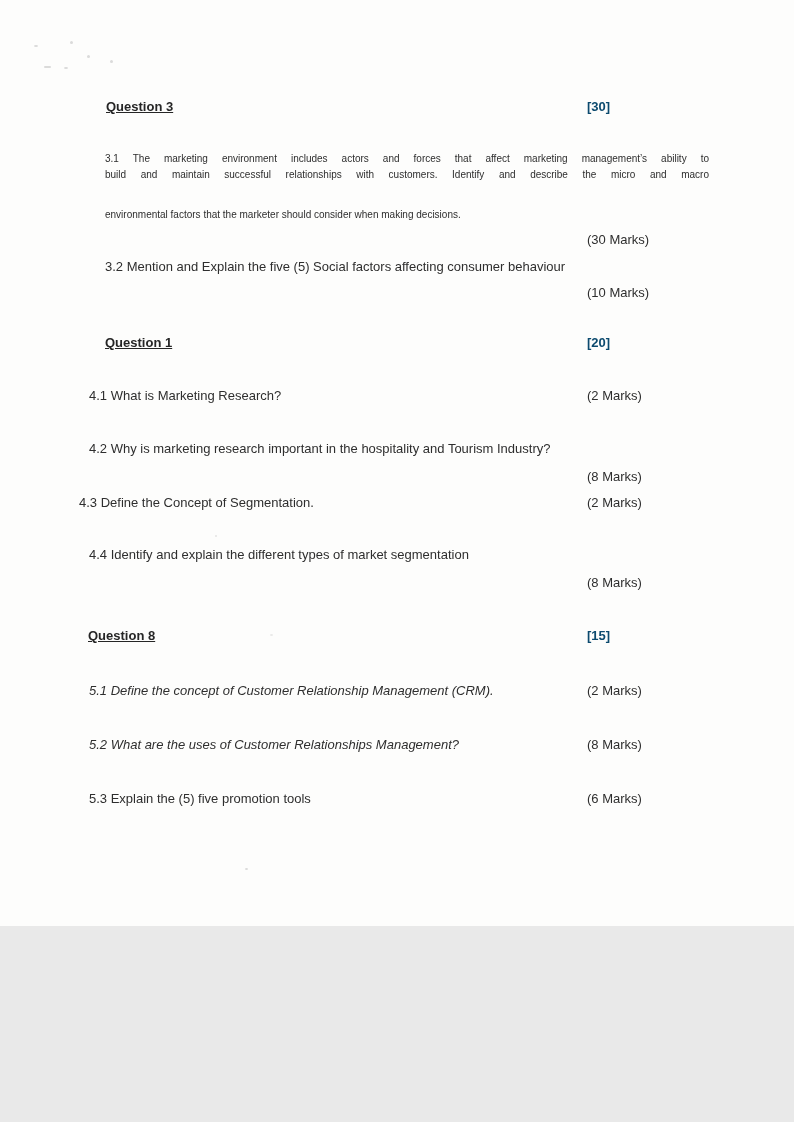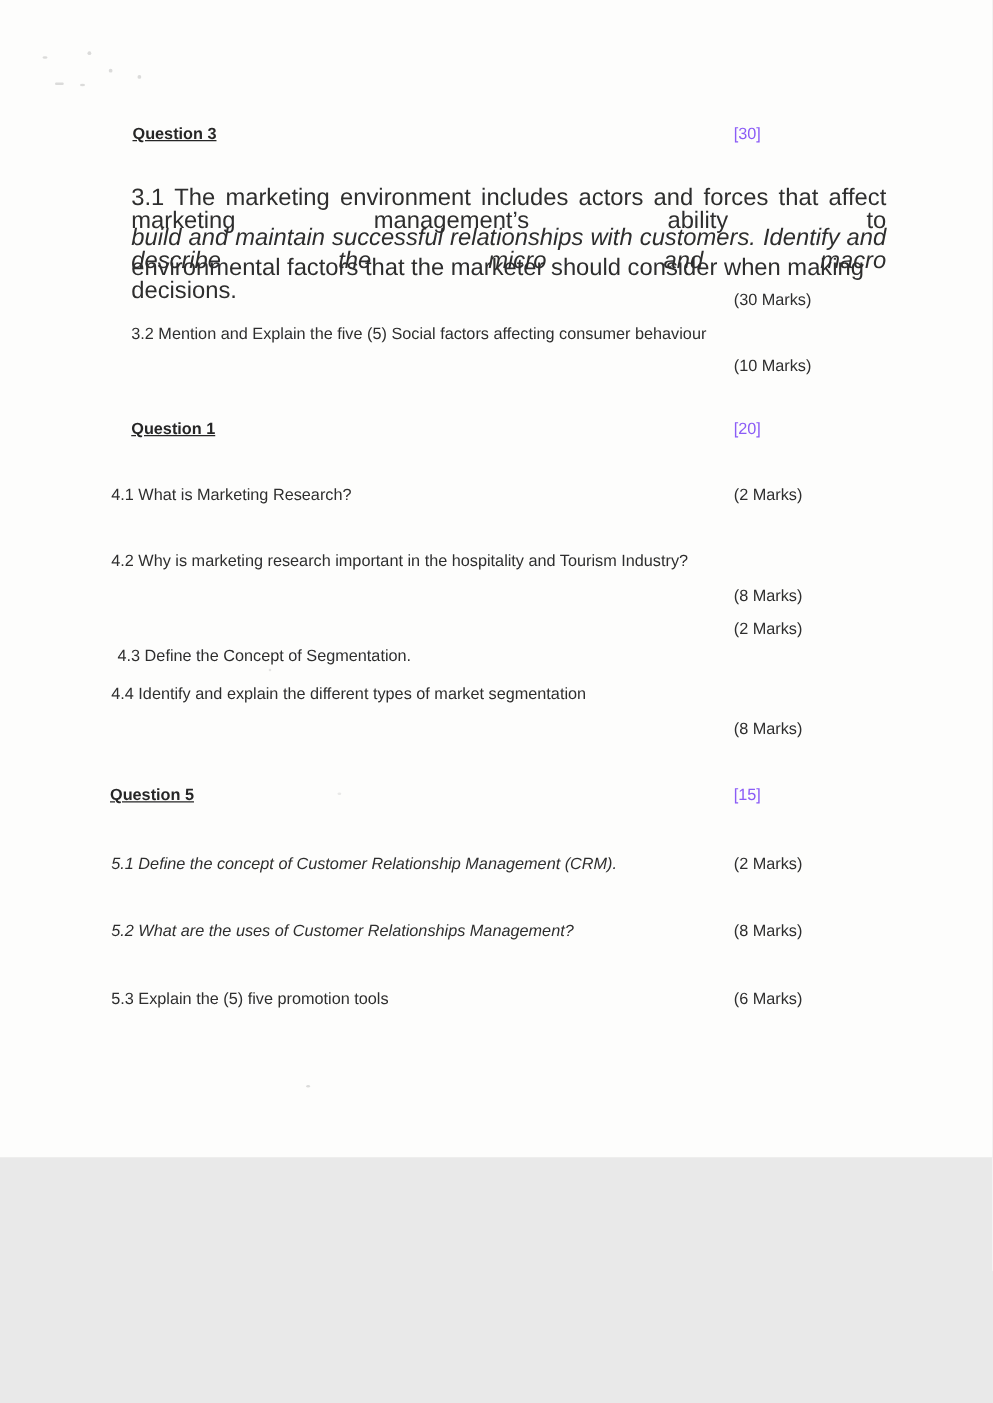--- a/index.html
+++ b/index.html
@@ -17,28 +17,28 @@
     font-size:13px;
     line-height:18px;
     white-space:nowrap;
   }
   .heading{
     font-weight:bold;
     text-decoration:underline;
     color:#262626;
   }
   .total{
-    font-weight:normal;
-    color:#8b5cf6;
+    font-weight:bold;
+    color:#0c4a6e;
   }
   .para-line{
     position:absolute;
     left:105px;
     width:604px;
-    font-size:19px;
+    font-size:10px;
     line-height:18px;
   }
   .jl{
     text-align:justify;
     text-align-last:justify;
   }
   .footer{
     position:absolute;
     left:98px;top:996px;
     font-family:"Liberation Serif",serif;
@@ -74,43 +74,43 @@
   <div class="artifact" style="left:44px;top:66px;width:7px;height:2px;border-radius:2px;"></div>
   <div class="artifact" style="left:64px;top:67px;width:4px;height:2px;"></div>
   <div class="artifact" style="left:245px;top:868px;width:3px;height:2px;"></div>
   <div class="artifact" style="left:270px;top:634px;width:3px;height:2px;opacity:.2;"></div>
   <div class="artifact" style="left:215px;top:535px;width:2px;height:2px;opacity:.25;"></div>
 
   <div class="t heading" style="left:106px;top:98px;">Question 3</div>
   <div class="t total" style="left:587px;top:98px;">[30]</div>
 
   <div class="para-line jl" style="top:150px;">3.1 The marketing environment includes actors and forces that affect marketing management’s ability to</div>
-  <div class="para-line jl" style="top:182px;font-style:italic;">build and maintain successful relationships with customers.  Identify and describe the micro and macro</div>
+  <div class="para-line jl" style="top:166px;">build and maintain successful relationships with customers.  Identify and describe the micro and macro</div>
   <div class="para-line" style="top:206px;">environmental factors that the marketer should consider when making decisions.</div>
   <div class="t" style="left:587px;top:231px;">(30 Marks)</div>
 
   <div class="t" style="left:105px;top:258px;">3.2 Mention and Explain the five (5) Social factors affecting consumer behaviour</div>
   <div class="t" style="left:587px;top:284px;">(10 Marks)</div>
 
   <div class="t heading" style="left:105px;top:334px;">Question 1</div>
   <div class="t total" style="left:587px;top:334px;">[20]</div>
 
   <div class="t" style="left:89px;top:387px;">4.1 What is Marketing Research?</div>
   <div class="t" style="left:587px;top:387px;">(2 Marks)</div>
 
   <div class="t" style="left:89px;top:440px;">4.2 Why is marketing research important in the hospitality and Tourism Industry?</div>
   <div class="t" style="left:587px;top:468px;">(8 Marks)</div>
 
-  <div class="t" style="left:94px;top:494px;margin-top:22px;">4.3 Define the Concept of Segmentation.</div>
+  <div class="t" style="left:79px;top:494px;">4.3 Define the Concept of Segmentation.</div>
   <div class="t" style="left:587px;top:494px;">(2 Marks)</div>
 
   <div class="t" style="left:89px;top:546px;">4.4 Identify and explain the different types of market segmentation</div>
   <div class="t" style="left:587px;top:574px;">(8 Marks)</div>
 
-  <div class="t heading" style="left:88px;top:627px;">Question 5</div>
+  <div class="t heading" style="left:88px;top:627px;">Question 8</div>
   <div class="t total" style="left:587px;top:627px;">[15]</div>
 
   <div class="t" style="left:89px;top:682px;font-style:italic;">5.1 Define the concept of Customer Relationship Management (CRM).</div>
   <div class="t" style="left:587px;top:682px;">(2 Marks)</div>
 
   <div class="t" style="left:89px;top:736px;font-style:italic;">5.2 What are the uses of Customer Relationships Management?</div>
   <div class="t" style="left:587px;top:736px;">(8 Marks)</div>
 
   <div class="t" style="left:89px;top:790px;">5.3 Explain the (5) five promotion tools</div>
   <div class="t" style="left:587px;top:790px;">(6 Marks)</div>

